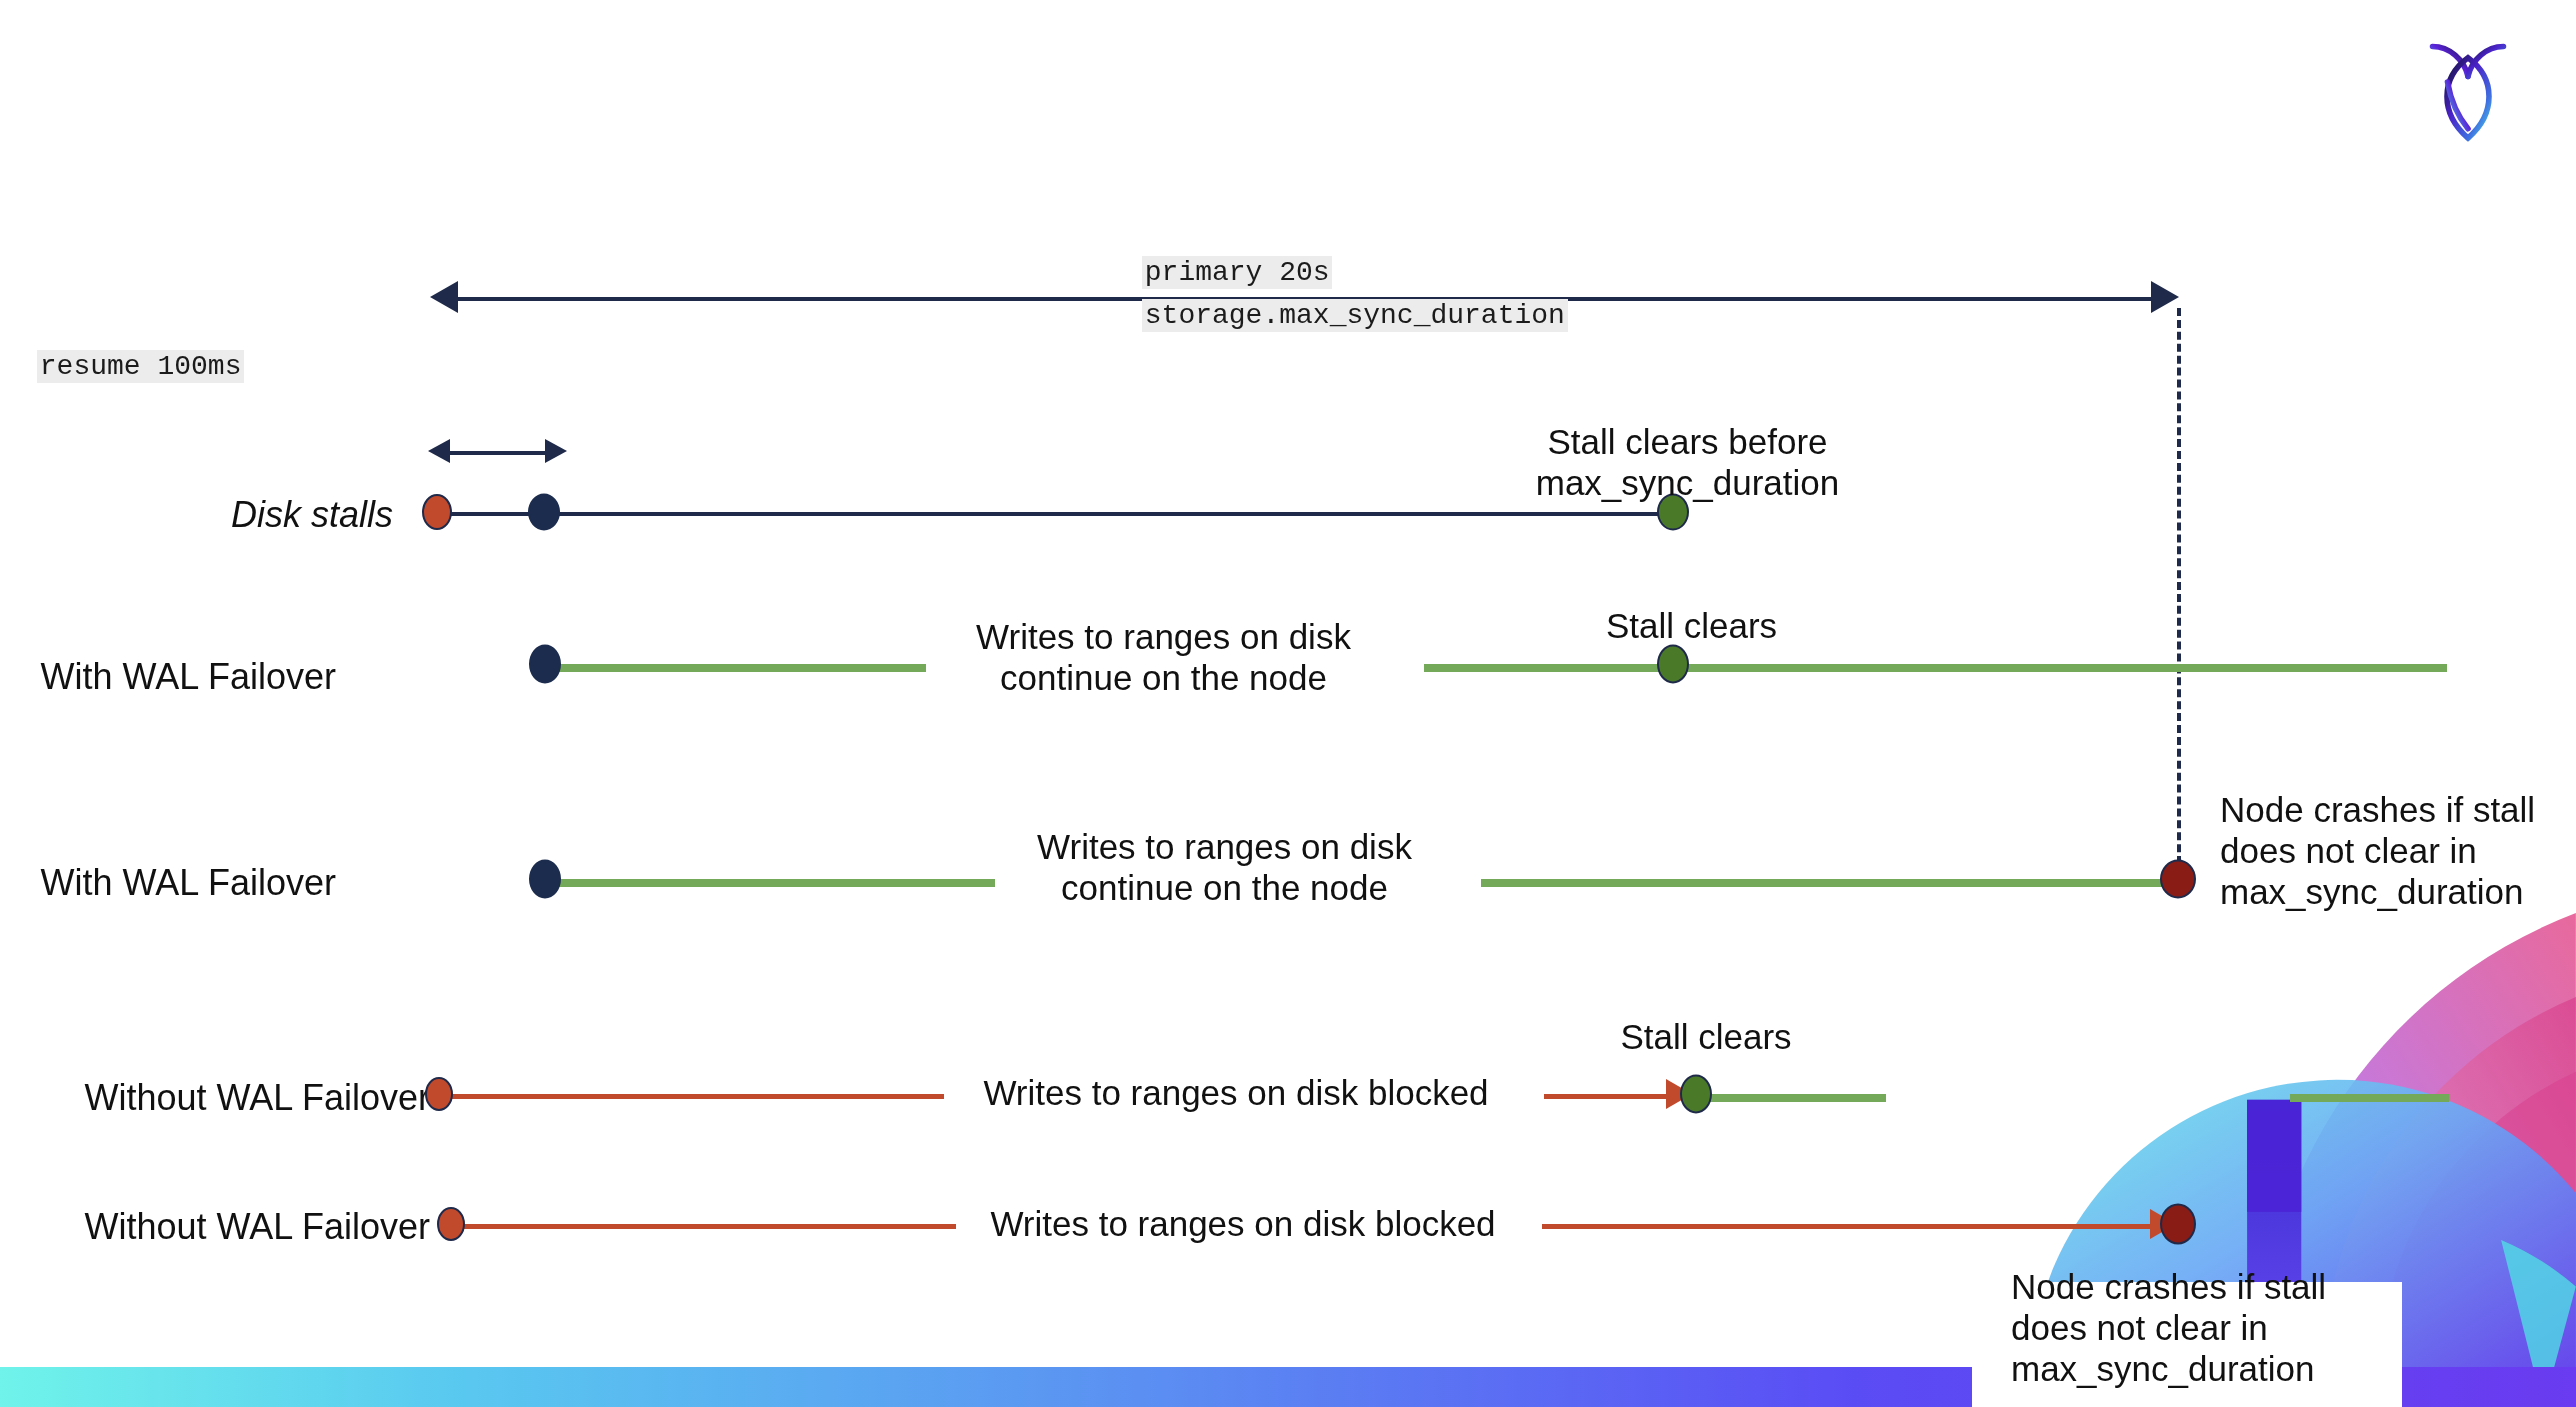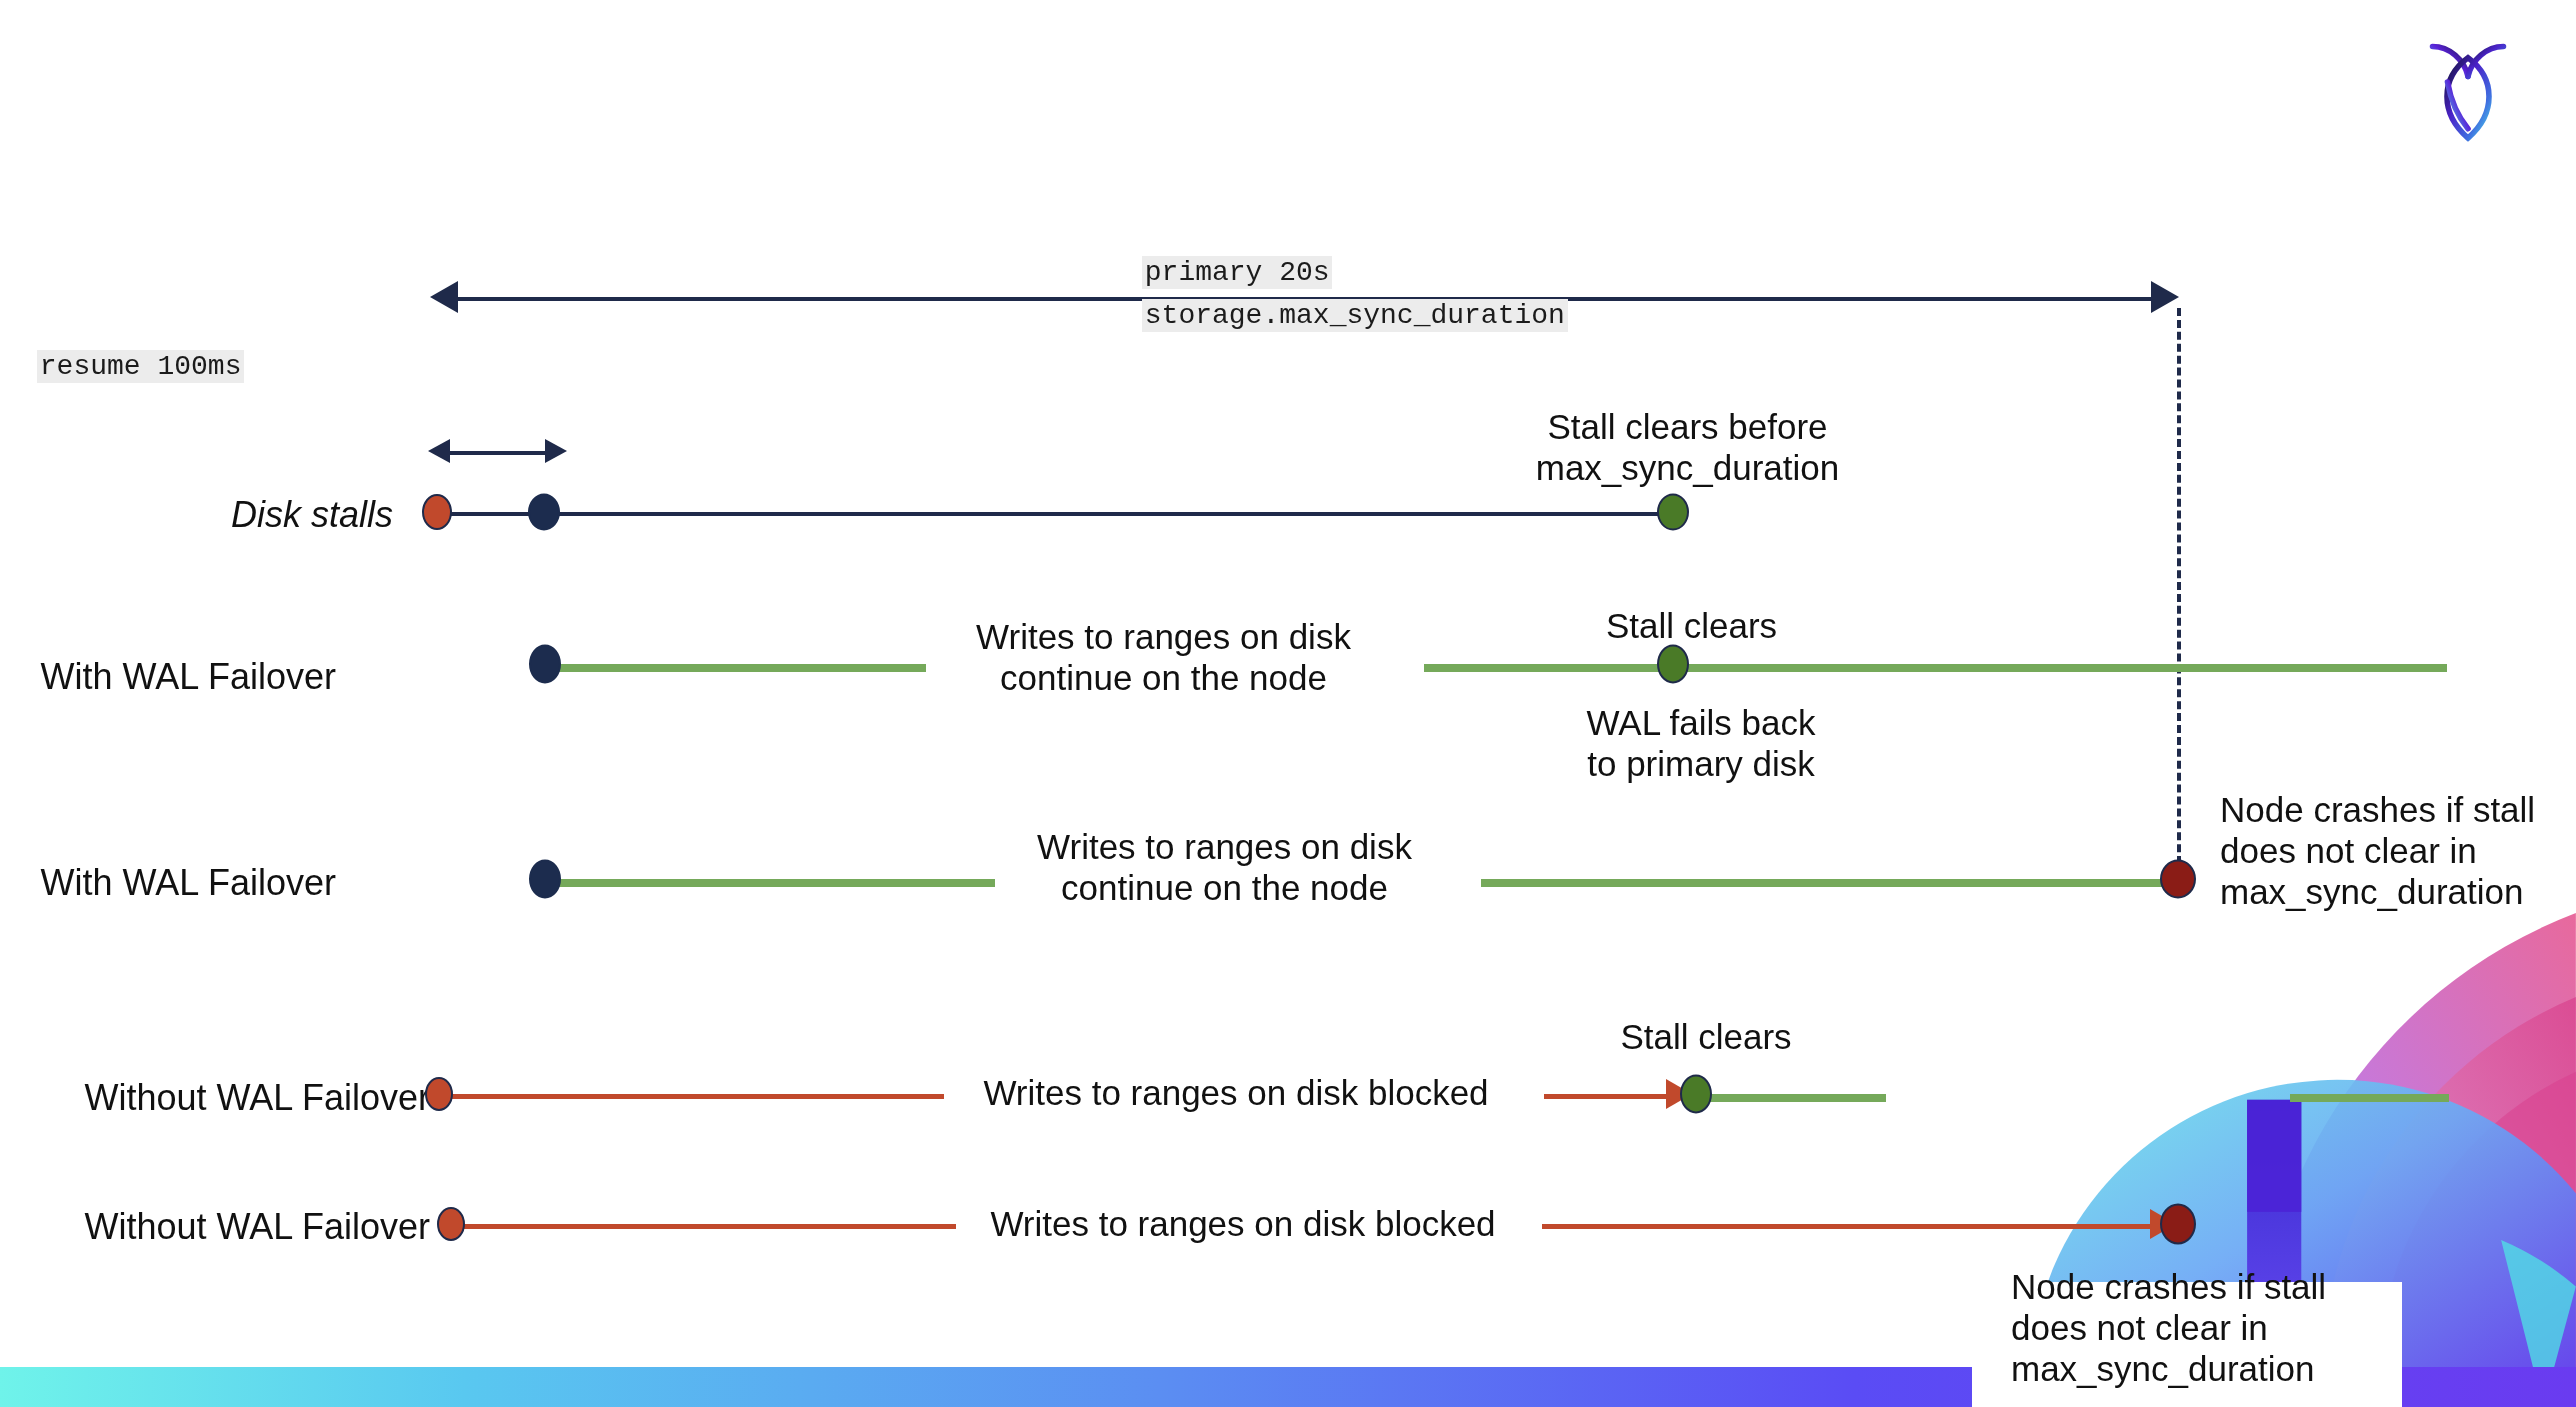--- a/index.html
+++ b/index.html
@@ -224,34 +224,32 @@
 
   <div class="arrow-head ah-left-navy-sm" style="left:428px; top:451px;"></div>
   <div class="line navy-line" style="left:450px; top:451px; width:95px;"></div>
   <div class="arrow-head ah-right-navy-sm" style="left:545px; top:451px;"></div>
 
   <div class="row-label" style="left:0px; top:494px; width:393px;font-style:italic;">Disk stalls</div>
   <div class="line navy-line" style="left:435px; top:512px; width:1238px;"></div>
   <div class="dot red" style="left:437px; top:512px; width:30px; height:36px;"></div>
   <div class="dot navy" style="left:544px; top:512px; width:32px; height:37px;"></div>
   <div class="dot green" style="left:1673px; top:512px; width:32px; height:37px;"></div>
-  <div class="note" style="left:1477px; top:407px; width:421px;">Stall clears before
+  <div class="note" style="left:1477px; top:422px; width:421px;">Stall clears before
 max_sync_duration</div>
 
   <div class="row-label" style="left:0px; top:656px; width:336px;">With WAL Failover</div>
   <div class="line green-line" style="left:548px; top:664px; width:378px;"></div>
   <div class="line green-line" style="left:1424px; top:664px; width:1023px;"></div>
   <div class="dot navy" style="left:545px; top:664px; width:32px; height:39px;"></div>
   <div class="dot green" style="left:1673px; top:664px; width:32px; height:39px;"></div>
 
   <div class="note" style="left:944px; top:617px; width:439px;">Writes to ranges on disk
 continue on the node</div>
   <div class="note" style="left:1514px; top:606px; width:355px;">Stall clears</div>
-  <div class="note" style="left:1514px; top:703px; width:374px;">WAL fails  back
-to primary disk</div>
 
   <div class="row-label" style="left:0px; top:862px; width:336px;">With WAL Failover</div>
   <div class="line green-line" style="left:548px; top:879px; width:447px;"></div>
   <div class="line green-line" style="left:1481px; top:879px; width:696px;"></div>
   <div class="dot navy" style="left:545px; top:879px; width:32px; height:39px;"></div>
   <div class="dot darkred" style="left:2178px; top:879px; width:36px; height:39px;"></div>
 
   <div class="note" style="left:1005px; top:827px; width:439px;">Writes to ranges on disk
 continue on the node</div>
   <div class="note left" style="left:2220px; top:790px; width:365px;">Node crashes if stall

